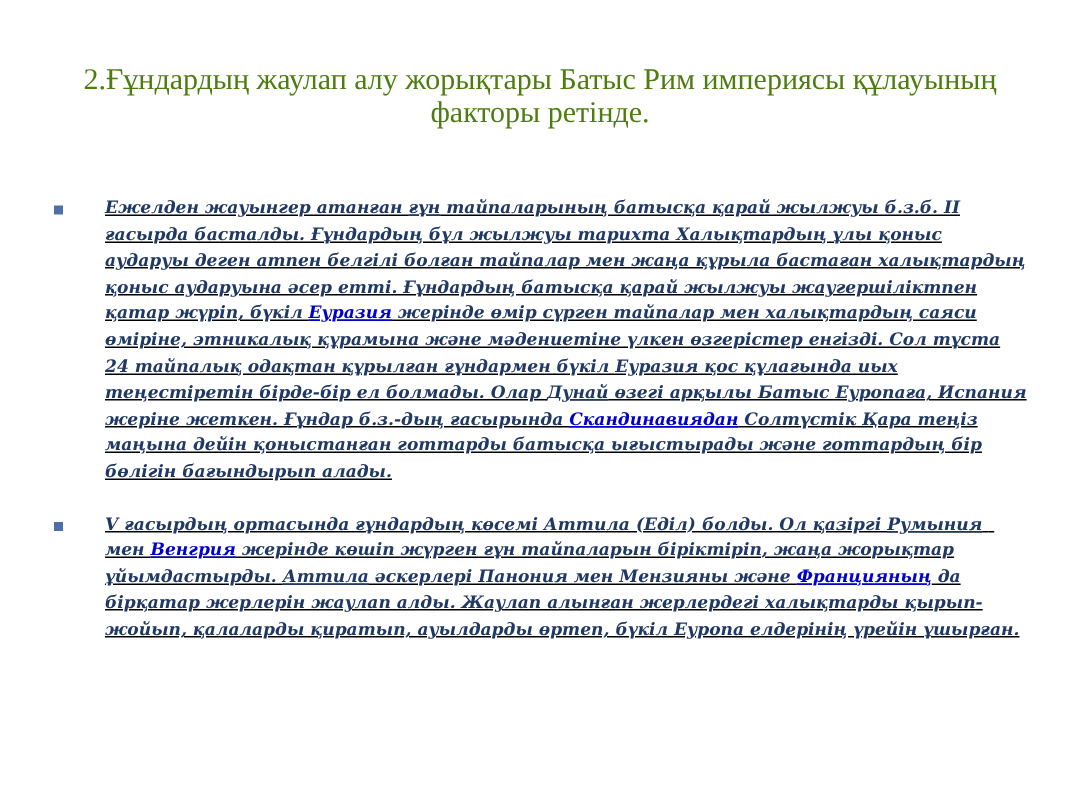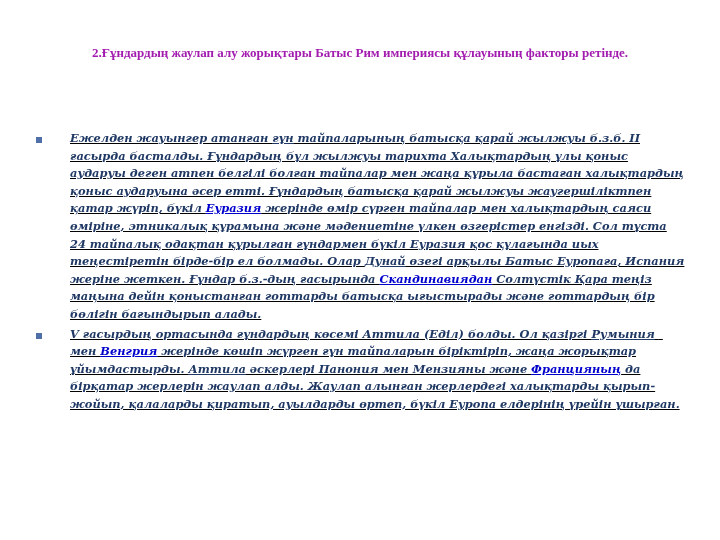--- a/index.html
+++ b/index.html
@@ -1,28 +1,28 @@
 <!DOCTYPE html>
 <html><head>
 <meta charset="utf-8">
 <style>
   html, body { margin:0; padding:0; }
   body { width:720px; height:540px; background:#ffffff; position:relative; overflow:hidden; }
   .title {
     position:absolute; left:40px; top:42px; width:640px;
-    text-align:center; color:#a21caf;
-    font-family:"Liberation Serif", serif; font-weight:bold;
-    font-size:13px; line-height:22px;
+    text-align:center; color:#4d7c0f;
+    font-family:"Liberation Serif", serif; font-weight:normal;
+    font-size:20px; line-height:22px;
   }
   .body-list {
     position:absolute; left:36px; top:130px; width:650px;
     list-style:none; margin:0; padding:0;
   }
   .bullet-item { position:relative; padding-left:34px; margin:0;text-decoration:underline; }
-  .bullet-item + .bullet-item { margin-top:2px; }
+  .bullet-item + .bullet-item { margin-top:17px; }
   .bullet-mark {
     position:absolute; left:0; top:0; width:6px; height:6px;
     background:#4f6fa8; margin-top:7px;
   }
   .para {
     font-family:"DejaVu Serif", serif; font-style:italic; font-weight:bold;
     color:#1f3864; font-size:11.4px; line-height:17.6px;
     margin:0;
   }
   .lnk-dark { color:#1f3864; text-decoration:underline; }

